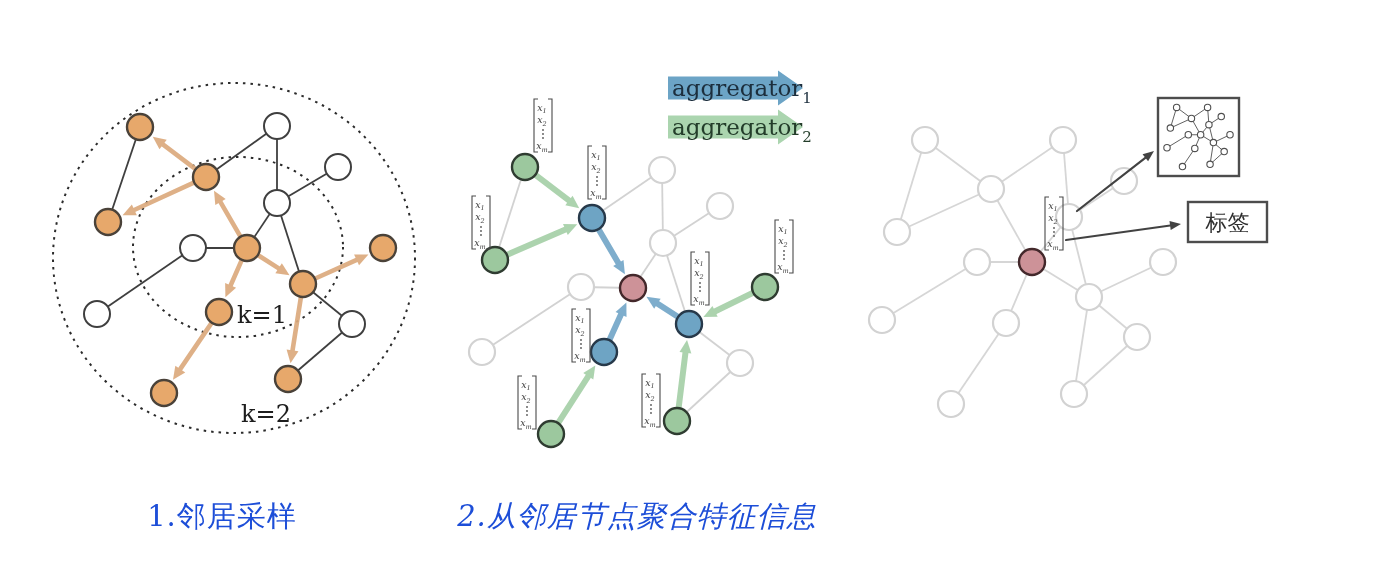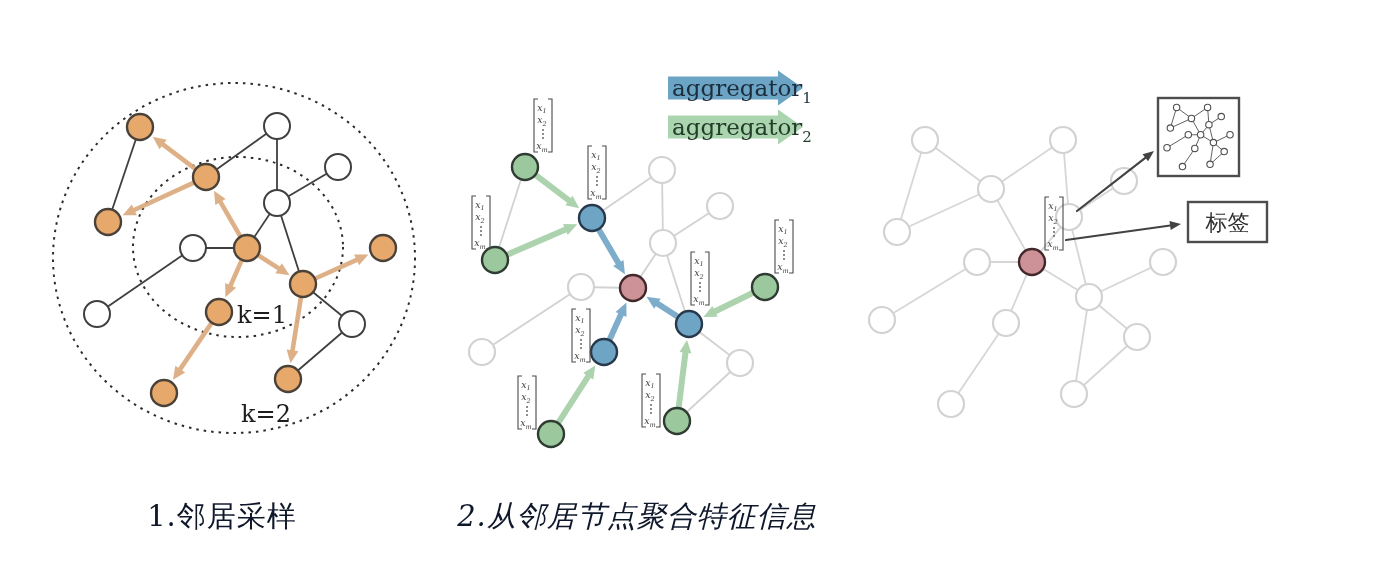--- a/index.html
+++ b/index.html
@@ -1,19 +1,19 @@
 <!DOCTYPE html>
 <html><head>
 <meta charset="utf-8">
 <style>
   html,body{margin:0;padding:0;background:#ffffff;}
   .screen{position:relative;width:1392px;height:580px;background:#ffffff;overflow:hidden;
           font-family:"DejaVu Serif",serif;}
   .caption{position:absolute;top:497px;transform:translateX(-50%);white-space:nowrap;
-           font-size:29px;letter-spacing:1px;color:#0f172a;}
+           font-size:29px;letter-spacing:1px;color:#1d4ed8;}
   svg text{user-select:none;}
 </style>
 </head>
 <body>
 
 <div class="screen">
   <svg width="1392" height="580" viewBox="0 0 1392 580" xmlns="http://www.w3.org/2000/svg">
       <g>
         <ellipse cx="238" cy="247" rx="105" ry="90" fill="none" stroke="#2b2b2b" stroke-width="2" stroke-dasharray="2.5 5"></ellipse>
         <text x="262" y="323" text-anchor="middle" font-size="24" font-family="&quot;DejaVu Serif&quot;,serif" fill="#1d1d1d">k=1</text>

